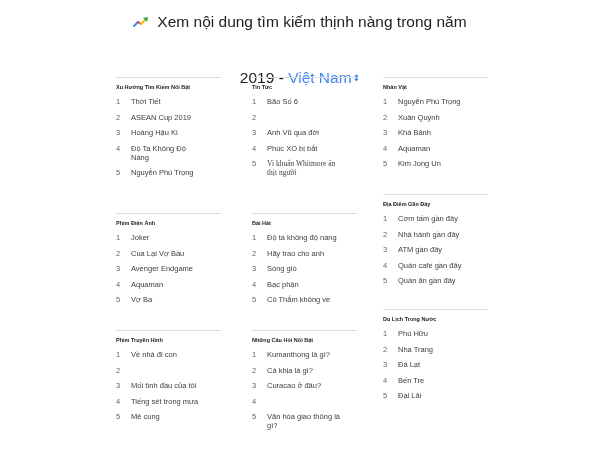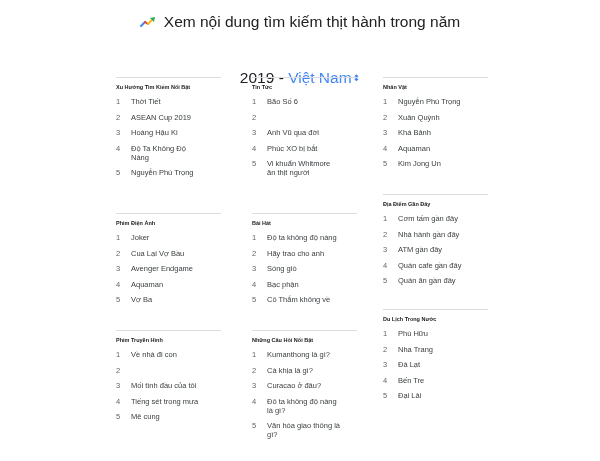--- a/index.html
+++ b/index.html
@@ -22,21 +22,21 @@
 </head>
 <body>
 
 <div class="header">
   <span class="line1">
     <svg class="trend-icon" viewBox="0 0 16 12">
       <polyline points="1,10 5,6" stroke="#4285f4" stroke-width="2" fill="none" stroke-linecap="round"></polyline>
       <polyline points="5,6 8,8" stroke="#ea4335" stroke-width="2" fill="none" stroke-linecap="round"></polyline>
       <polyline points="8,8 12,4" stroke="#fbbc04" stroke-width="2" fill="none" stroke-linecap="round"></polyline>
       <polygon points="10,2 15,1 14,6" fill="#34a853"></polygon>
-    </svg><span>Xem nội dung tìm kiếm thịt hành trong năm</span>
+    </svg><span>Xem nội dung tìm kiếm thịnh nàng trong năm</span>
   </span>
   <span class="line2">
     <span>2019</span>
     <span>-</span>
     <span class="region"><span>Việt Nam</span><span class="region-arrows">⬍</span></span>
   </span>
 </div>
 
 <div class="card" style="left:116px; top:77px;">
   <div class="divider"></div>
@@ -132,21 +132,21 @@
     <li>
         <span class="num">3</span>
         <span class="txt">Anh Vũ qua đời</span>
       </li>
     <li>
         <span class="num">4</span>
         <span class="txt">Phúc XO bị bắt</span>
       </li>
     <li>
         <span class="num">5</span>
-        <span class="txt" style="max-width:72px;">Vi khuẩn Whitmore ăn thịt người</span>
+        <span class="txt" style="max-width:72px;font-family:Liberation Serif, serif;">Vi khuẩn Whitmore ăn thịt người</span>
       </li>
   </ol>
 </div>
 
 <div class="card" style="left:252px; top:213px;">
   <div class="divider"></div>
   <div class="title">Bài Hát</div>
   <ol>
     <li>
         <span class="num">1</span>
@@ -182,21 +182,20 @@
     <li>
         <span class="num">2</span>
         <span class="txt">Cà khịa là gì?</span>
       </li>
     <li>
         <span class="num">3</span>
         <span class="txt">Curacao ở đâu?</span>
       </li>
     <li>
         <span class="num">4</span>
-        <span class="txt" style="max-width:76px;">Đô ta không độ nàng là gì?</span>
       </li>
     <li>
         <span class="num">5</span>
         <span class="txt" style="max-width:76px;">Văn hóa giao thông là gì?</span>
       </li>
   </ol>
 </div>
 
 <div class="card" style="left:383px; top:77px;">
   <div class="divider"></div>

